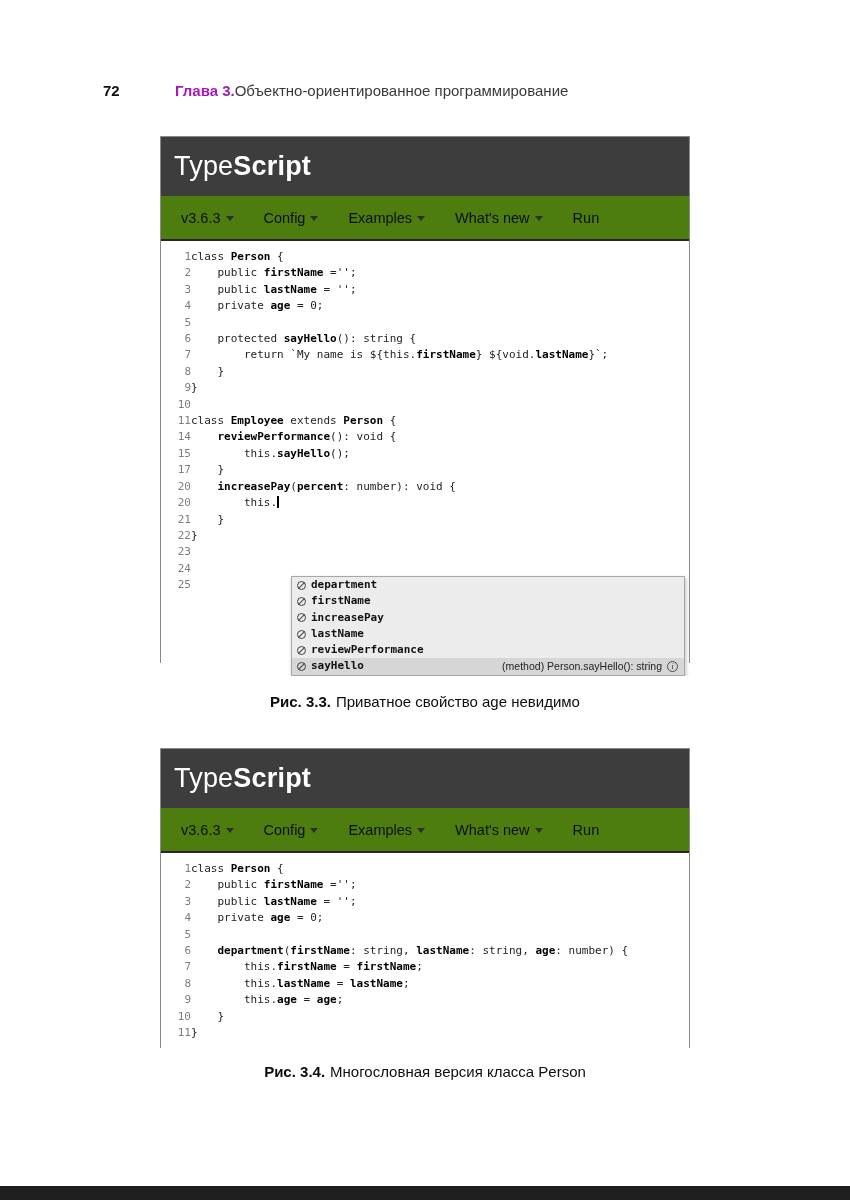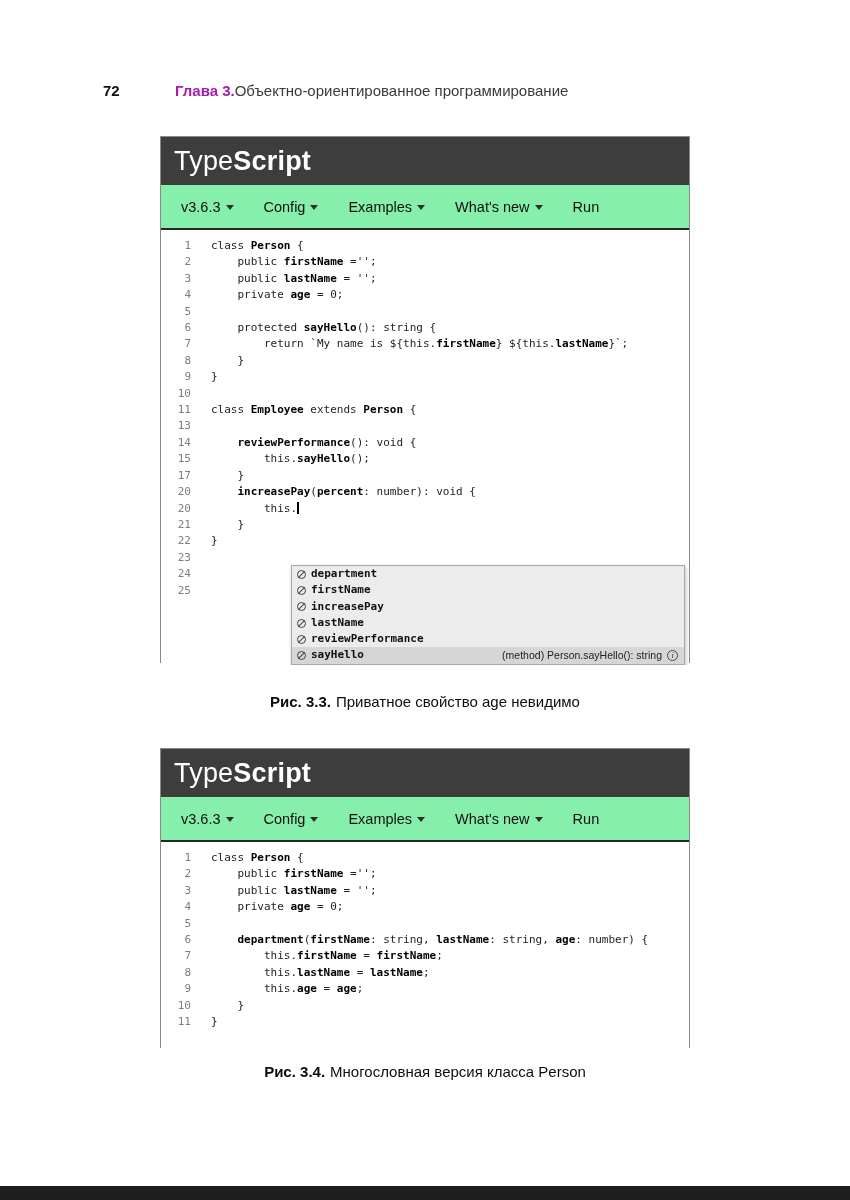--- a/index.html
+++ b/index.html
@@ -15,44 +15,44 @@
   
   .page-header { position:absolute; top:82px; left:103px; display:flex; align-items:baseline; }
   .page-num { font-weight:bold; font-size:15px; width:72px; }
   .chapter { font-size:15px; color:#3a3a3a; }
   .chapter b { color:#a21caf; }
 
   .bottom-bar { position:absolute; left:0; bottom:0; width:850px; height:14px; background:#1e1e1e; }
 
   
   .shot { position:absolute; left:160px; width:530px; background:#fff; border:1px solid #8a8a8a; }
-  .ts-header { height:48px; background:#3d3d3d; display:flex; align-items:center; padding-left:13px; }
+  .ts-header { height:59px; background:#3d3d3d; display:flex; align-items:center; padding-left:13px; }
   .logo { color:#fff; font-size:27px; letter-spacing:0.2px; }
   .logo .lt { font-weight:400; }
   .logo .ls { font-weight:700; }
 
   .ts-menu {
-    height:45px; background:#86efac; display:flex; align-items:center;
+    height:45px; background:#4d7c0f; display:flex; align-items:center;
     padding-left:20px; gap:30px; border-bottom:2px solid #262626;
     font-size:14.5px; color:#0f0f0f;
   }
   .menu-item { display:inline-flex; align-items:center; gap:5px; cursor:pointer; white-space:nowrap; }
   .caret { width:0; height:0; border-left:4px solid transparent; border-right:4px solid transparent; border-top:5px solid #2e2e2e; display:inline-block; margin-top:2px; }
 
   
   .ts-code {
     position:relative; background:#fff; padding-top:8px;
     font-family:"DejaVu Sans Mono", monospace; font-size:11px; line-height:16.4px;
     color:#232323; overflow:hidden;
   }
   .code-h1 { height:435px; }
   .code-h2 { height:208px; }
   .cl { display:flex; white-space:pre; }
   .ln { flex:0 0 30px; width:30px; text-align:right; color:#7d7d7d; user-select:none; }
-  .ct { margin-left:20px; white-space:pre; }
+  .ct { white-space:pre; }
   .b { font-weight:bold; color:#000; }
   .cursor { display:inline-block; width:1.5px; height:12px; background:#000; vertical-align:-2px; }
 
   
   .autocomplete {
     position:absolute; left:130px; top:335px; width:394px;
     background:#ececec; border:1px solid #a8a8a8;
     box-shadow:1px 2px 4px rgba(0,0,0,0.25); font-size:11px;
   }
   .ac-row { display:flex; align-items:center; height:16.3px; padding:0 6px 0 5px; cursor:pointer; }
@@ -101,26 +101,25 @@
       </span>
     </div>
   <div class="ts-code code-h1">
     <div id="code1">
         <div class="cl"><span class="ln">1</span><span class="ct"><span>class </span><span class="b">Person</span><span> {</span></span></div>
         <div class="cl"><span class="ln">2</span><span class="ct"><span>    public </span><span class="b">firstName</span><span> ='';</span></span></div>
         <div class="cl"><span class="ln">3</span><span class="ct"><span>    public </span><span class="b">lastName</span><span> = '';</span></span></div>
         <div class="cl"><span class="ln">4</span><span class="ct"><span>    private </span><span class="b">age</span><span> = 0;</span></span></div>
         <div class="cl"><span class="ln">5</span><span class="ct"></span></div>
         <div class="cl"><span class="ln">6</span><span class="ct"><span>    protected </span><span class="b">sayHello</span><span>(): string {</span></span></div>
-        <div class="cl"><span class="ln">7</span><span class="ct"><span>        return `My name is ${this.</span><span class="b">firstName</span><span>} ${this.</span><span class="b">lastName</span><span>}`;</span></span></div>
+        <div class="cl"><span class="ln">7</span><span class="ct"><span>        return `My name is ${this.</span><span class="b">firstName</span><span>} ${void.</span><span class="b">lastName</span><span>}`;</span></span></div>
         <div class="cl"><span class="ln">8</span><span class="ct"><span>    }</span></span></div>
         <div class="cl"><span class="ln">9</span><span class="ct"><span>}</span></span></div>
         <div class="cl"><span class="ln">10</span><span class="ct"></span></div>
         <div class="cl"><span class="ln">11</span><span class="ct"><span>class </span><span class="b">Employee</span><span> extends </span><span class="b">Person</span><span> {</span></span></div>
-        <div class="cl"><span class="ln">13</span><span class="ct"></span></div>
         <div class="cl"><span class="ln">14</span><span class="ct"><span>    </span><span class="b">reviewPerformance</span><span>(): void {</span></span></div>
         <div class="cl"><span class="ln">15</span><span class="ct"><span>        this.</span><span class="b">sayHello</span><span>();</span></span></div>
         <div class="cl"><span class="ln">17</span><span class="ct"><span>    }</span></span></div>
         <div class="cl"><span class="ln">20</span><span class="ct"><span>    </span><span class="b">increasePay</span><span>(</span><span class="b">percent</span><span>: number): void {</span></span></div>
         <div class="cl"><span class="ln">20</span><span class="ct"><span>        this.</span><span class="cursor"></span></span></div>
         <div class="cl"><span class="ln">21</span><span class="ct"><span>    }</span></span></div>
         <div class="cl"><span class="ln">22</span><span class="ct"><span>}</span></span></div>
         <div class="cl"><span class="ln">23</span><span class="ct"></span></div>
         <div class="cl"><span class="ln">24</span><span class="ct"></span></div>
         <div class="cl"><span class="ln">25</span><span class="ct"></span></div>

